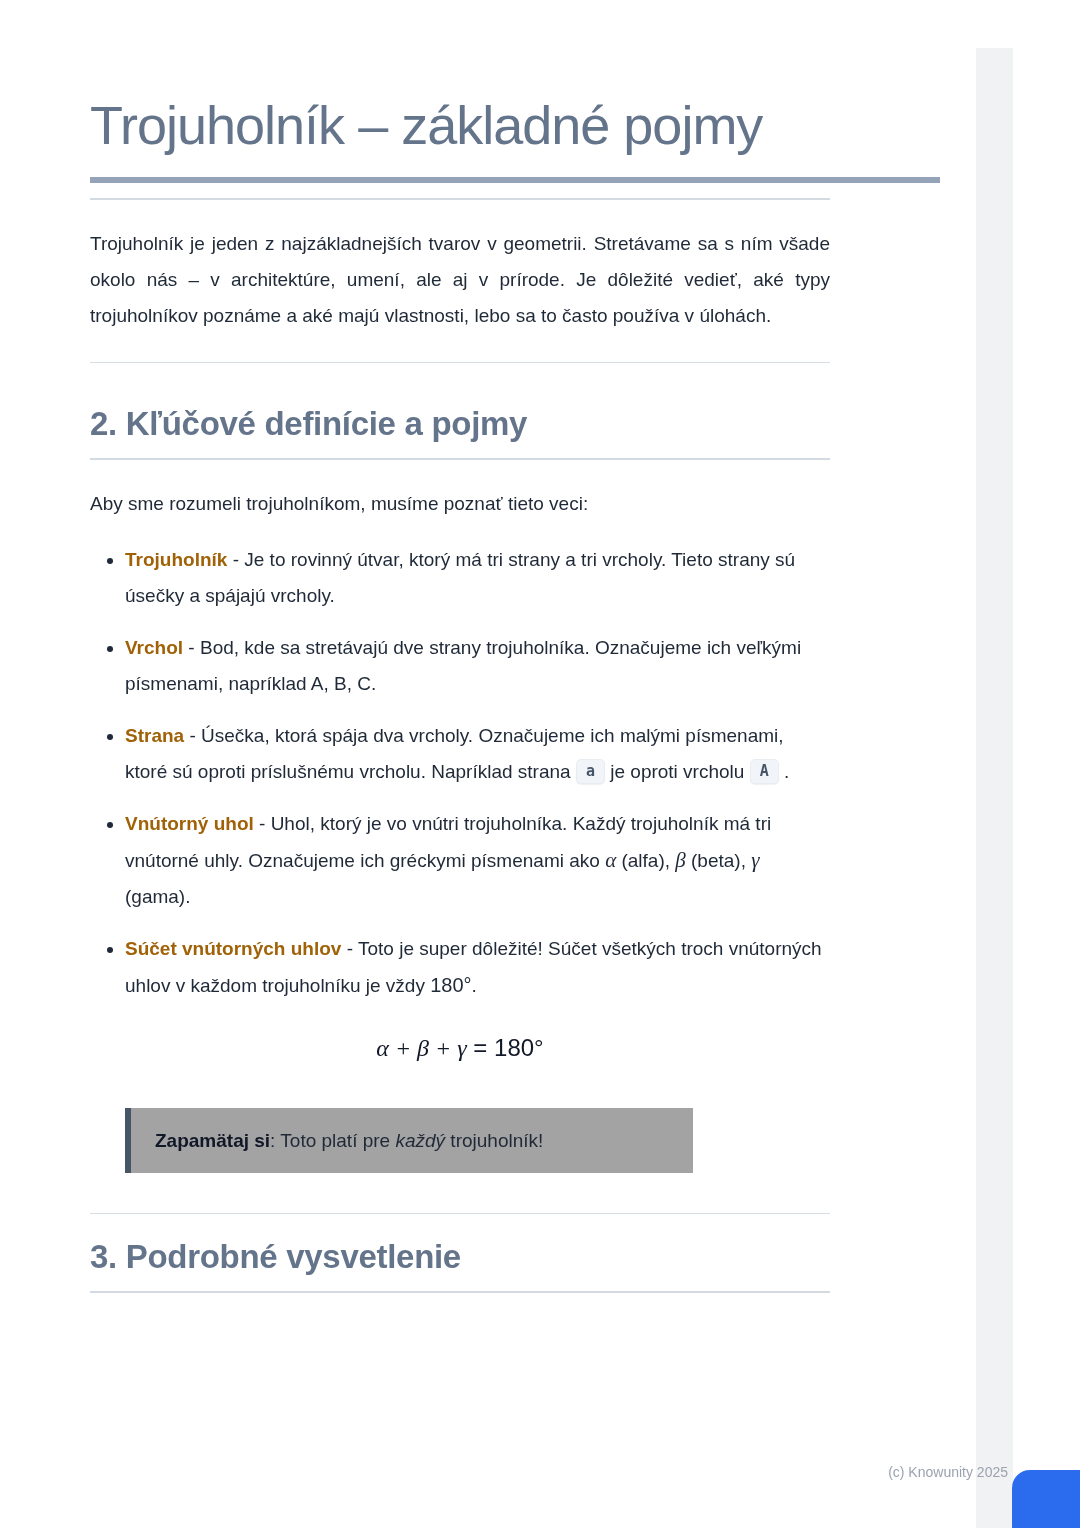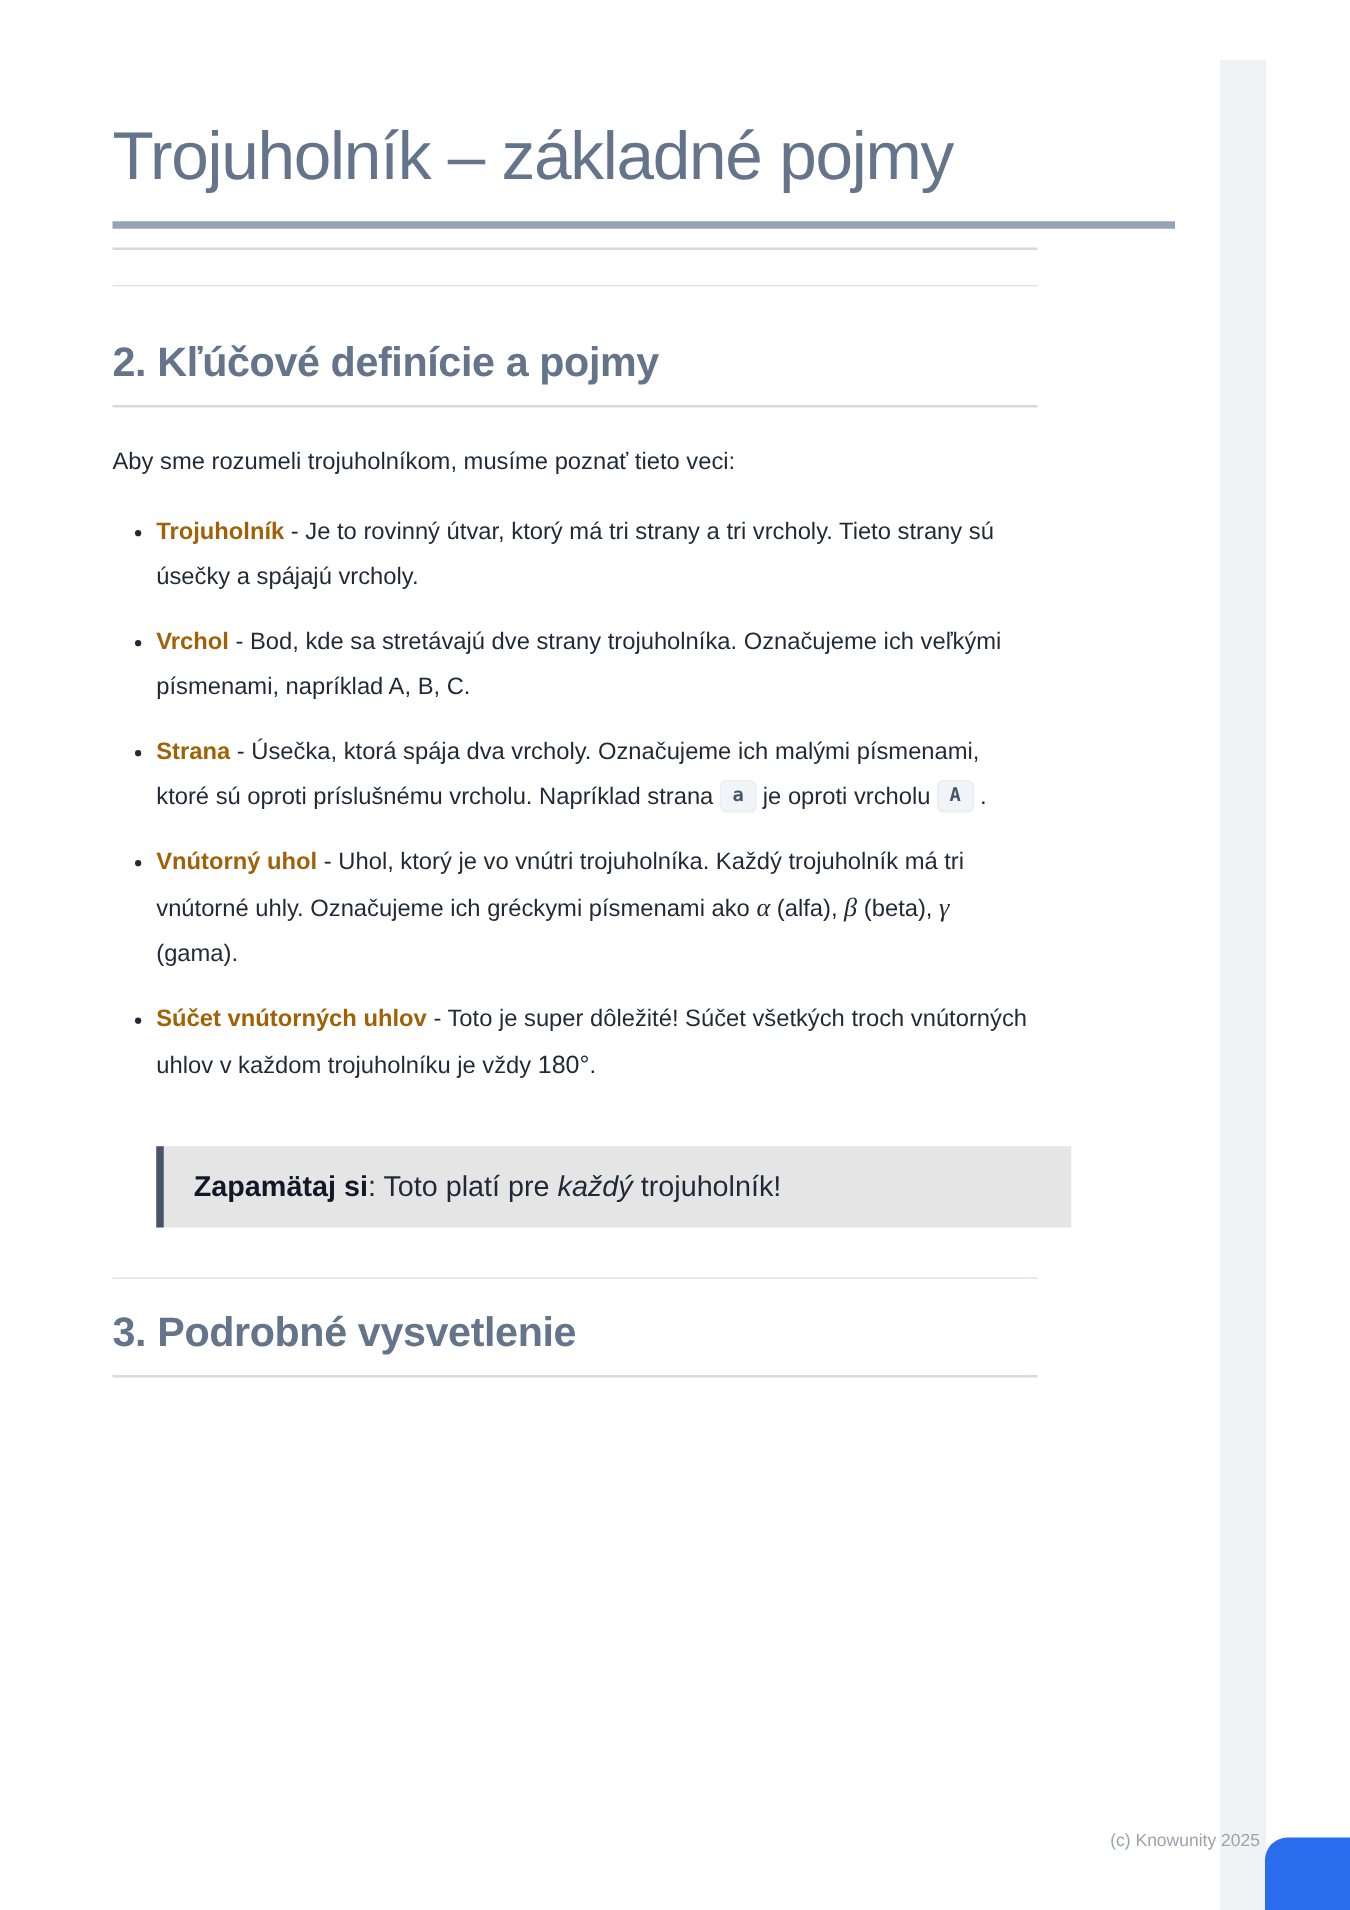--- a/index.html
+++ b/index.html
@@ -114,26 +114,26 @@
     margin-top: 30px;
     width: 740px;
     text-align: center;
     color: #111827;
   }
   .formula .math-var { font-size: 24px; }
   .formula .math-up { font-size: 24px; }
 
   .callout {
     margin: 46px 0 0 35px;
-    width: 732px;
+    width: 568px;
     box-sizing: border-box;
-    background: #e5e5e5;
+    background: #a3a3a3;
     border-left: 6px solid #475569;
     padding: 20px 24px;
-    font-size: 23px;
+    font-size: 19px;
     line-height: 25px;
     color: #1f2937;
   }
   .callout-label { font-weight: 700; color: #111827; }
   .callout em { font-style: italic; }
 
   .scroll-strip {
     position: absolute;
     top: 48px;
     right: 67px;
@@ -169,20 +169,21 @@
 
 <div class="scroll-strip"></div>
 
 <main class="content">
 
   <h1 class="page-title">Trojuholník – základné pojmy</h1>
   <div class="title-rule"></div>
 
   <section>
     <div class="heading-rule"></div>
+    <p class="body-text justify">Trojuholník je jeden z najzákladnejších tvarov v geometrii. Stretávame sa s ním všade okolo nás – v architektúre, umení, ale aj v prírode. Je dôležité vedieť, aké typy trojuholníkov poznáme a aké majú vlastnosti, lebo sa to často používa v úlohách.</p>
   </section>
 
   <hr class="divider">
 
   <section>
     <h2 class="section-heading mt-sec2">2. Kľúčové definície a pojmy</h2>
     <div class="heading-rule"></div>
 
     <p class="body-text">Aby sme rozumeli trojuholníkom, musíme poznať tieto veci:</p>
 
@@ -193,20 +194,21 @@
       <li class="def-item"><span class="term">Vrchol</span><span> - Bod, kde sa stretávajú dve strany trojuholníka. Označujeme ich veľkými písmenami, napríklad A, B, C.</span></li>
 
       <li class="def-item"><span class="term">Strana</span><span> - Úsečka, ktorá spája dva vrcholy. Označujeme ich malými písmenami, ktoré sú oproti príslušnému vrcholu. Napríklad strana </span><span class="code-chip">a</span><span> je oproti vrcholu </span><span class="code-chip">A</span><span> .</span></li>
 
       <li class="def-item"><span class="term">Vnútorný uhol</span><span> - Uhol, ktorý je vo vnútri trojuholníka. Každý trojuholník má tri vnútorné uhly. Označujeme ich gréckymi písmenami ako </span><span class="math-var">α</span><span> (alfa), </span><span class="math-var">β</span><span> (beta), </span><span class="math-var">γ</span><span> (gama).</span></li>
 
       <li class="def-item"><span class="term">Súčet vnútorných uhlov</span><span> - Toto je super dôležité! Súčet všetkých troch vnútorných uhlov v každom trojuholníku je vždy </span><span class="math-up">180°</span><span>.</span></li>
 
     </ul>
 
+    <div class="formula"><span class="math-var">α + β + γ</span><span class="math-up"> = 180°</span></div>
 
     <div class="callout"><span class="callout-label">Zapamätaj si</span><span>: Toto platí pre </span><em>každý</em><span> trojuholník!</span></div>
   </section>
 
   <hr class="divider divider-2">
 
   <section>
     <h2 class="section-heading mt-sec3">3. Podrobné vysvetlenie</h2>
     <div class="heading-rule"></div>
   </section>

